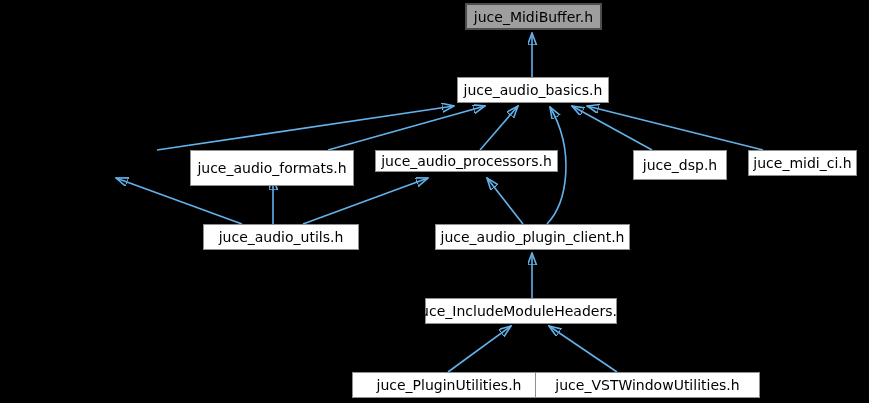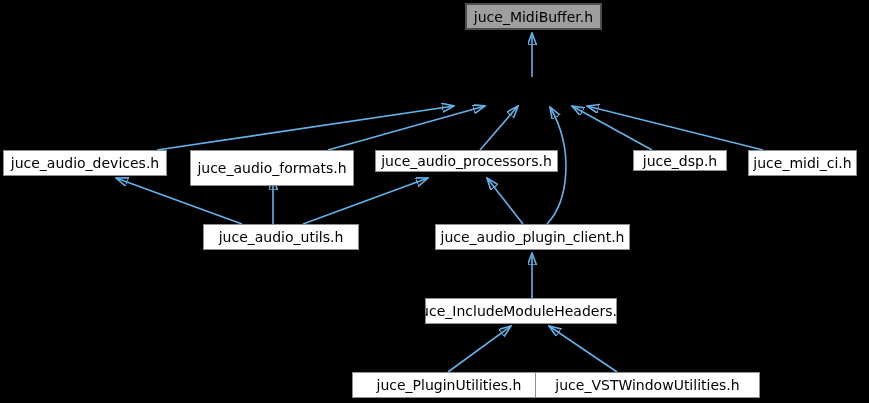--- a/index.html
+++ b/index.html
@@ -61,28 +61,28 @@
     <path marker-end="url(#arrow)" d="M273,224 L273,178"></path>
     <path marker-end="url(#arrow)" d="M303,224 L428,178"></path>
     <path marker-end="url(#arrow)" d="M523,224 L487,178"></path>
     <path marker-end="url(#arrow)" d="M532,298 L532,253"></path>
     <path marker-end="url(#arrow)" d="M448,372 L511,326"></path>
     <path marker-end="url(#arrow)" d="M617,372 L549,326"></path>
   </svg>
 
   <div class="node root" style="left:465px;top:3px;width:137px;height:27px">juce_MidiBuffer.h</div>
 
+  <div class="node" style="left:457px;top:77px;width:152px;height:26px">juce_audio_basics.h</div>
 
-  <div class="node" style="left:3px;top:150px;width:164px;height:26px">juce_audio_devices.h</div>
 
   <div class="node" style="left:190px;top:150px;width:164px;height:36px">juce_audio_formats.h</div>
 
   <div class="node" style="left:375px;top:150px;width:183px;height:22px">juce_audio_processors.h</div>
 
-  <div class="node" style="left:633px;top:150px;width:94px;height:21px">juce_dsp.h</div>
+  <div class="node" style="left:633px;top:150px;width:94px;height:30px">juce_dsp.h</div>
 
   <div class="node" style="left:748px;top:150px;width:109px;height:26px">juce_midi_ci.h</div>
 
   <div class="node" style="left:203px;top:224px;width:156px;height:26px">juce_audio_utils.h</div>
 
   <div class="node" style="left:435px;top:224px;width:195px;height:26px">juce_audio_plugin_client.h</div>
 
   <div class="node" style="left:425px;top:298px;width:192px;height:26px">juce_IncludeModuleHeaders.h</div>
 
   <div class="node" style="left:352px;top:372px;width:194px;height:26px">juce_PluginUtilities.h</div>

